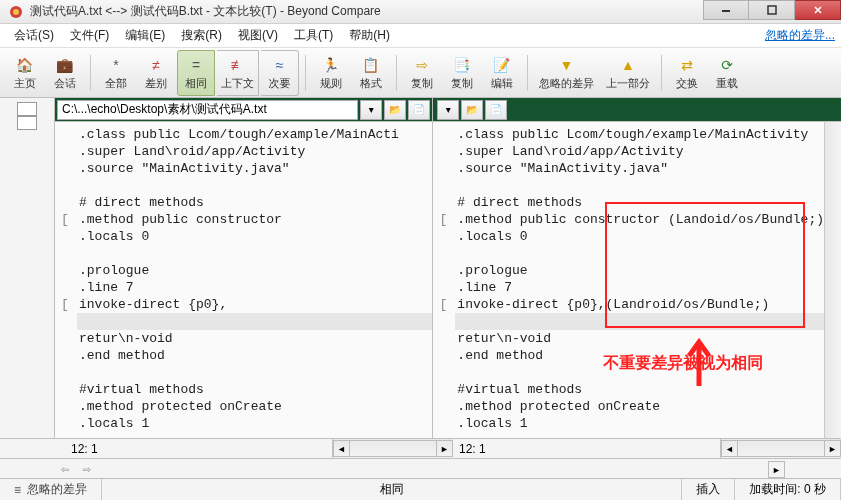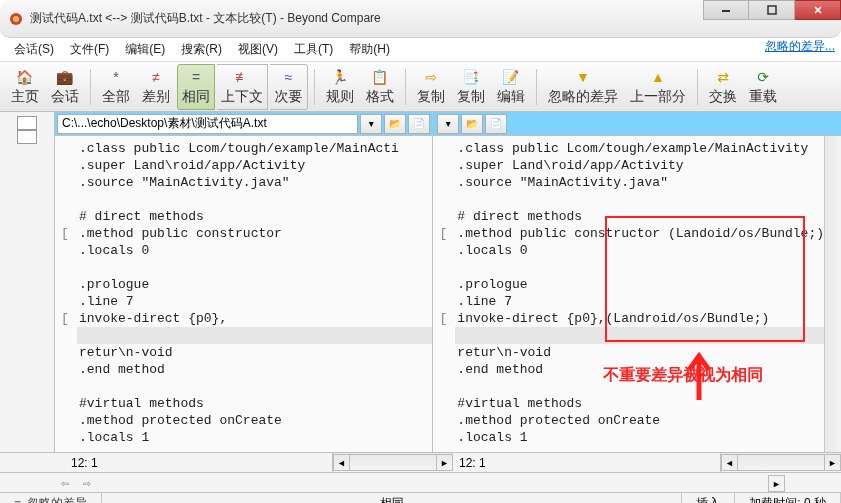--- a/index.html
+++ b/index.html
@@ -1,51 +1,51 @@
 <!DOCTYPE html>
 <html><head>
 <meta charset="utf-8">
 <style>
 * { margin:0; padding:0; box-sizing:border-box; }
 body { font-family:"Microsoft YaHei","SimSun",sans-serif; font-size:12px; background:#fff; width:841px; height:503px; overflow:hidden; position:relative; }
 
 
-.titlebar { height:38px; background:linear-gradient(to bottom,#f8f8f8,#e8e8e8); border-bottom:1px solid #d0d0d0; display:flex; align-items:center; padding-left:8px; position:relative;border-radius:10px; }
+.titlebar { height:24px; background:linear-gradient(to bottom,#f8f8f8,#e8e8e8); border-bottom:1px solid #d0d0d0; display:flex; align-items:center; padding-left:8px; position:relative; }
 .titlebar .appicon { width:16px; height:16px; margin-right:6px; display:flex; align-items:center; justify-content:center; }
 .titlebar .title { color:#333; }
 .winbtns { position:absolute; right:0; top:0; display:flex; }
 .winbtn { width:46px; height:20px; display:flex; align-items:center; justify-content:center; margin-top:0; }
 .winbtn.min { background:linear-gradient(to bottom,#e8e8e8,#d5d5d5); border:1px solid #b0b0b0; }
 .winbtn.max { background:linear-gradient(to bottom,#e8e8e8,#d5d5d5); border:1px solid #b0b0b0; border-left:none; }
 .winbtn.close { background:linear-gradient(to bottom,#e07070,#c83c3c); border:1px solid #a03030; border-left:none; color:#fff; }
 
 
-.menubar { height:24px; background:#fff; display:flex; align-items:flex-start; padding:0 6px; border-bottom:1px solid #e0e0e0; }
+.menubar { height:24px; background:#fff; display:flex; align-items:center; padding:0 6px; border-bottom:1px solid #e0e0e0; }
 .menuitem { padding:3px 8px; color:#222; cursor:default; }
 .menubar .right { margin-left:auto; color:#0066cc; text-decoration:underline; }
 
 
 .toolbar { height:50px; background:linear-gradient(to bottom,#fdfdfd,#e6e6e6); border-bottom:1px solid #c0c0c0; display:flex; align-items:center; padding:0 6px; gap:2px; }
 .tbtn { display:flex; flex-direction:column; align-items:center; justify-content:center; min-width:38px; height:46px; padding:2px 4px; border:1px solid transparent; border-radius:3px; cursor:default; }
 .tbtn.group { border:1px solid #bbb; background:linear-gradient(to bottom,#fafafa,#e8e8e8); border-radius:0; }
 .tbtn.group.first { border-radius:3px 0 0 3px; }
 .tbtn.group.last { border-radius:0 3px 3px 0; border-left:none; }
 .tbtn.active { background:linear-gradient(to bottom,#dbe9c8,#c8dbb0); border-color:#9ab070; }
 .tbtn .ico { width:20px; height:20px; display:flex; align-items:center; justify-content:center; font-size:14px; }
-.tbtn .lbl { font-size:14px; color:#333; margin-top:1px; }
+.tbtn .lbl { font-size:11px; color:#333; margin-top:1px; }
 .tsep { width:1px; height:36px; background:#c8c8c8; margin:0 4px; }
 
 
 .workarea { display:flex; height:340px; }
 .leftgutter { width:55px; border-right:1px solid #c0c0c0; background:#f4f4f4; display:flex; flex-direction:column; align-items:center; padding-top:4px; gap:4px; }
 .thumb { width:20px; height:14px; border:1px solid #999; background:#fff; }
 .panes { flex:1; display:flex; }
 .pane { flex:1; display:flex; flex-direction:column; border-right:1px solid #c0c0c0; }
 .pane:last-child { border-right:none; }
-.pathbar { height:24px; display:flex; align-items:center; background:#7dd3fc; border-bottom:1px solid #c0c0c0; padding:0 2px; }
+.pathbar { height:24px; display:flex; align-items:center; background:#14532d; border-bottom:1px solid #c0c0c0; padding:0 2px; }
 .pathbar select, .pathinput { flex:1; height:20px; border:1px solid #abadb3; font-size:12px; padding:0 4px; font-family:inherit; background:#fff; }
 .pathbtn { width:22px; height:20px; border:1px solid #abadb3; background:linear-gradient(to bottom,#fafafa,#e6e6e6); margin-left:2px; display:flex; align-items:center; justify-content:center; font-size:10px; }
 
 .code { flex:1; display:flex; overflow:hidden; background:#fafafa; position:relative; font-family:Consolas,"Courier New",monospace; font-size:13px; line-height:17px; }
 .marks { width:20px; background:#fafafa; padding-top:4px; }
 .marks div { height:17px; text-align:center; color:#888; }
 .lines { flex:1; padding:4px 0 4px 2px; white-space:pre; color:#222; overflow:hidden; }
 .lines .l { height:17px; padding-left:2px; }
 .lines .gap { background:#e6e6e6; height:17px; }
 .scroll-v { width:17px; background:linear-gradient(to right,#e8e8e8,#f4f4f4); border-left:1px solid #c8c8c8; }
@@ -61,21 +61,21 @@
 
 .navstrip { height:20px; background:#f4f4f4; border-top:1px solid #c0c0c0; padding:2px 56px; display:flex; gap:4px; }
 .navstrip .nb { width:18px; height:16px; display:flex; align-items:center; justify-content:center; color:#888; font-size:10px; }
 
 .bottomstatus { height:22px; background:#f4f4f4; border-top:1px solid #c0c0c0; display:flex; align-items:center; font-size:12px; }
 .bottomstatus .seg { padding:2px 14px; border-right:1px solid #c8c8c8; }
 .bottomstatus .eq { color:#444; display:flex; align-items:center; gap:6px; }
 .bottomstatus .seg.wide { flex:1; text-align:center; }
 .mini-scroll { width:17px; height:17px; border:1px solid #bbb; display:flex; align-items:center; justify-content:center; font-size:9px; margin-left:auto; }
 
-.ann-text { position:absolute; color:#ff2020; font-size:16px; font-weight:bold; font-family:Liberation Mono, monospace; }
+.ann-text { position:absolute; color:#ff2020; font-size:16px; font-weight:bold; font-family:Liberation Serif, serif; }
 </style>
 </head>
 <body>
 
 <div class="titlebar">
   <span class="appicon">
     <svg width="16" height="16">
         <circle cx="8" cy="8" r="6" fill="#d04040"></circle>
         <circle cx="8" cy="8" r="3" fill="#f0c040"></circle>
       </svg>

